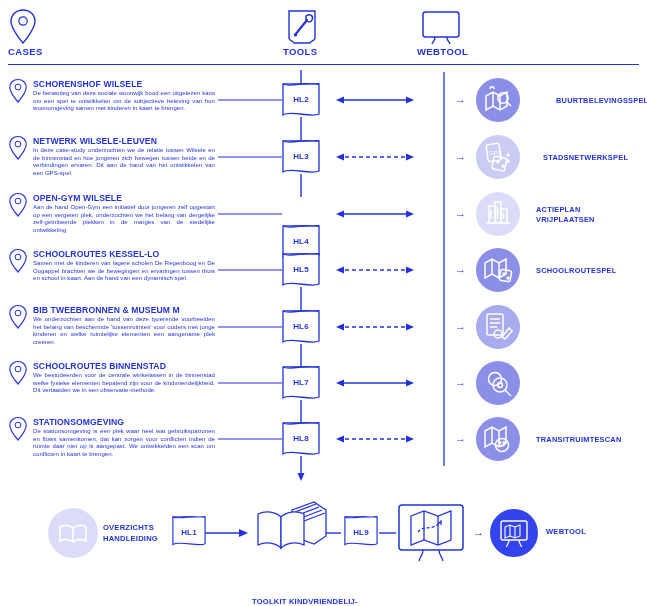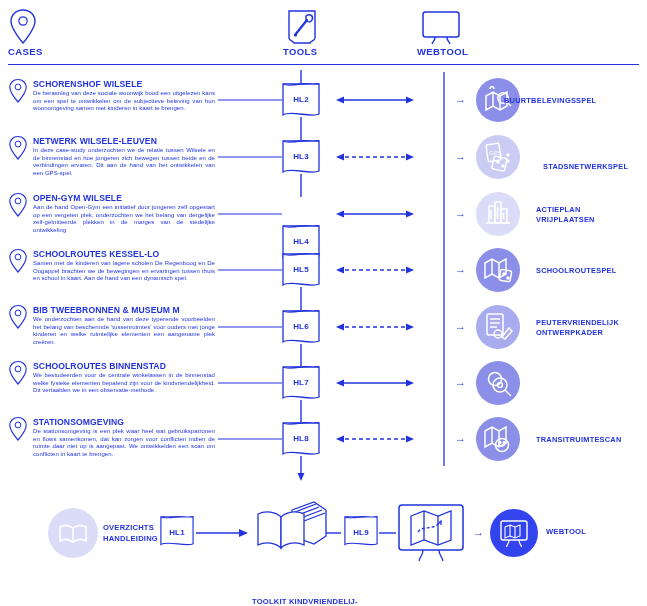--- a/index.html
+++ b/index.html
@@ -325,37 +325,37 @@
     <svg viewBox="0 0 44 44">
       <g fill="none" stroke="#ffffff" stroke-width="1.5">
         <path d="M10 18 L17 14 L24 18 L31 14 L31 28 L24 32 L17 28 L10 32 Z"></path>
         <path d="M17 14 L17 28 M24 18 L24 32"></path>
         <circle cx="27" cy="20" r="5.2"></circle>
         <path d="M31 24 L35 28"></path>
         <path d="M14 11 C14 8 18 8 18 11"></path>
       </g>
     </svg>
   </div>
-  <div class="out-label" style="left:504px; top:96px;">BUURTBELEVINGSSPEL</div>
+  <div class="out-label" style="left:556px; top:96px;">BUURTBELEVINGSSPEL</div>
 
   <div class="small-arrow" style="left:455px; top:151px;">→</div>
   <div class="circ" style="left:476px; top:135px; opacity:0.45;">
     <svg viewBox="0 0 44 44">
       <g fill="none" stroke="#ffffff" stroke-width="1.5">
         <rect x="11" y="9" width="13" height="17" rx="2" transform="rotate(-8 17 17)"></rect>
         <text x="13" y="20" font-size="6" fill="#ffffff" stroke="none" font-family="Liberation Sans, sans-serif">GPS</text>
         <rect x="17" y="22" width="13" height="13" rx="2" transform="rotate(12 23 28)"></rect>
         <circle cx="22" cy="27" r="1" fill="#ffffff"></circle>
         <circle cx="27" cy="31" r="1" fill="#ffffff"></circle>
         <circle cx="32" cy="20" r="1" fill="#ffffff"></circle>
         <circle cx="32" cy="26" r="1" fill="#ffffff"></circle>
       </g>
     </svg>
   </div>
-  <div class="out-label" style="left:536px; top:162px;padding-left:7px;">STADSNETWERKSPEL</div>
+  <div class="out-label" style="left:536px; top:153px;padding-left:7px;">STADSNETWERKSPEL</div>
 
   <div class="small-arrow" style="left:455px; top:208px;">→</div>
   <div class="circ" style="left:476px; top:192px; opacity:0.3;">
     <svg viewBox="0 0 44 44">
       <g fill="none" stroke="#ffffff" stroke-width="1.5">
         <rect x="13" y="14" width="6" height="17"></rect>
         <rect x="19" y="10" width="6" height="21"></rect>
         <rect x="25" y="17" width="6" height="14"></rect>
         <path d="M10 31 H34"></path>
         <path d="M15 18 V27 M21.5 15 V27 M27.5 21 V27"></path>
@@ -383,22 +383,20 @@
   <div class="circ" style="left:476px; top:305px; opacity:0.75;">
     <svg viewBox="0 0 44 44">
       <g fill="none" stroke="#ffffff" stroke-width="1.5">
         <rect x="11" y="9" width="16" height="21" rx="1.5"></rect>
         <path d="M14 14 H24 M14 18 H24 M14 22 H21"></path>
         <path d="M26 32 L33 23 L36 26 L29 34 Z"></path>
         <circle cx="22" cy="29" r="4"></circle>
       </g>
     </svg>
   </div>
-  <div class="out-label" style="left:536px; top:318px;">PEUTERVRIENDELIJK
-ONTWERPKADER</div>
 
   <div class="small-arrow" style="left:455px; top:377px;">→</div>
   <div class="circ" style="left:476px; top:361px;">
     <svg viewBox="0 0 44 44">
       <g fill="none" stroke="#ffffff" stroke-width="1.5">
         <circle cx="19" cy="18" r="6.5"></circle>
         <circle cx="24" cy="24" r="7"></circle>
         <path d="M29 29 L35 35"></path>
         <circle cx="24" cy="24" r="2.4"></circle>
       </g>
@@ -424,21 +422,21 @@
     <svg viewBox="0 0 50 50">
       <g fill="none" stroke="#ffffff" stroke-width="1.6">
         <path d="M12 19 C17 16 22 18 25 20 C28 18 33 16 38 19 L38 33 C33 30 28 32 25 34 C22 32 17 30 12 33 Z"></path>
         <path d="M25 20 L25 34"></path>
       </g>
     </svg>
   </div>
   <div class="bottom-label" style="left:103px; top:523px;">OVERZICHTS
 HANDLEIDING</div>
 
-  <div class="hl" style="left:160px; top:516px; width:34px; height:34px;">
+  <div class="hl" style="left:172px; top:516px; width:34px; height:34px;">
     <svg viewBox="0 0 38 34" preserveAspectRatio="none">
       <path d="M1 1 H37 V31 C30 35 8 27 1 32 Z" fill="#ffffff" stroke="#2233dd" stroke-width="1.3"></path>
       <path d="M1 1 C8 5 30 -3 37 1" fill="#ffffff" stroke="#2233dd" stroke-width="1.3"></path>
     </svg>
     <span class="hl-label">HL1</span>
   </div>
 
   <div class="abs" style="left:252px; top:498px;">
     <svg width="78" height="62" viewBox="0 0 78 62">
       <g fill="#ffffff" stroke="#2233dd" stroke-width="1.3">

